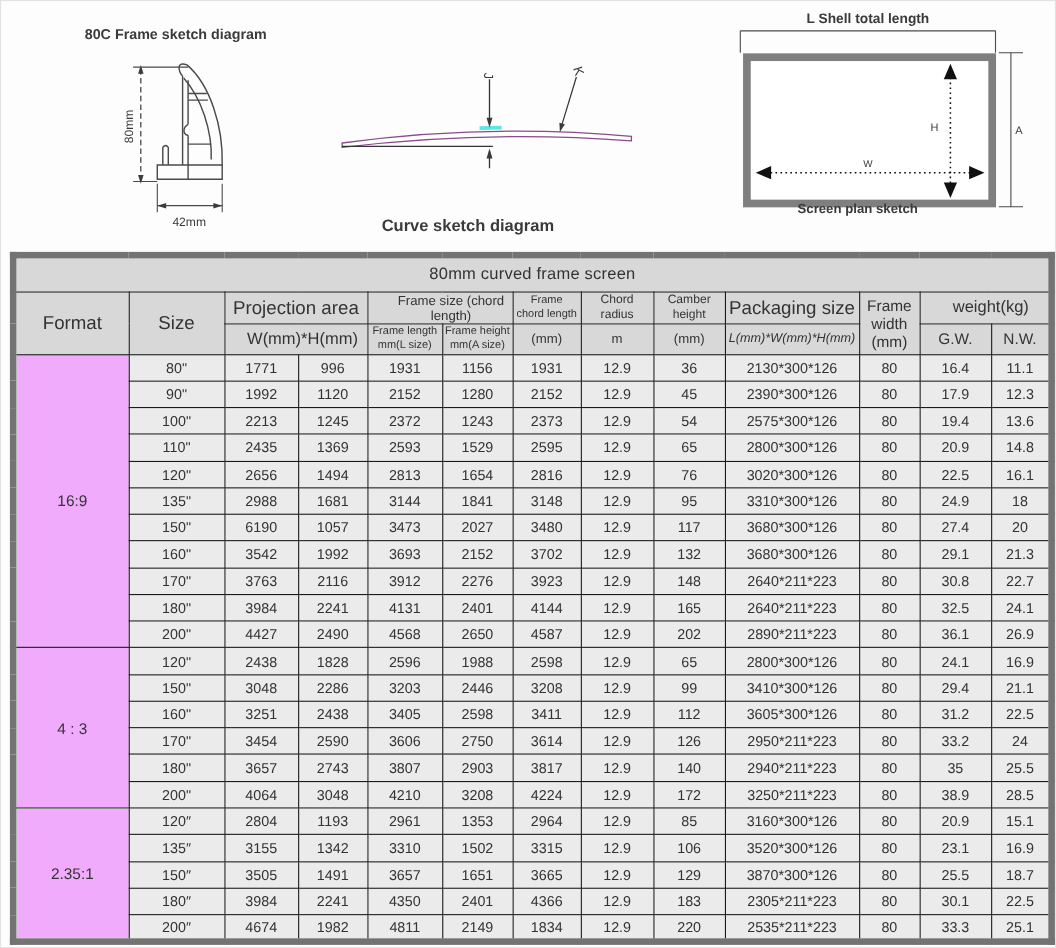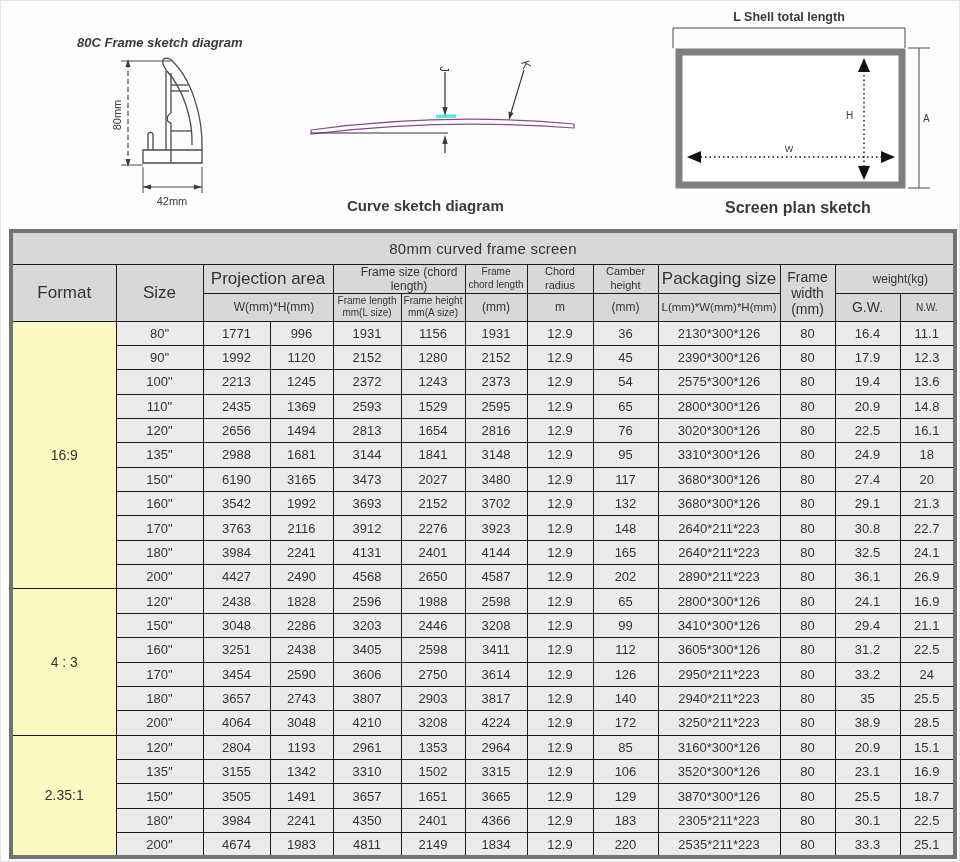--- a/index.html
+++ b/index.html
@@ -1,48 +1,48 @@
 <!DOCTYPE html>
 <html><head>
 <meta charset="utf-8">
 <style>
   * { margin:0; padding:0; box-sizing:border-box; }
   html,body { width:960px; height:862px; background:#fdfdfd; font-family:"Liberation Sans","DejaVu Sans",sans-serif; color:#333; overflow:hidden; }
   body { position:relative; border:1px solid #e3e3e3; }
 
   
   .diagram-title { position:absolute; color:#3a3a3a; white-space:nowrap; }
-  #frame-title  { left:76px;  top:34px;  font-size:13px; font-weight:600;font-style:italic; }
+  #frame-title  { left:76px;  top:22px;  font-size:13px; font-weight:600; }
   #curve-title  { left:346px; top:196px; font-size:15px; font-weight:700; }
-  #plan-title   { left:724px; top:198px; font-size:16px; font-weight:700; }
+  #plan-title   { left:724px; top:182px; font-size:12px; font-weight:700; }
   svg { position:absolute; }
   #frame-svg { left:70px;  top:52px;  }
   #curve-svg { left:295px; top:55px;  }
   #plan-svg  { left:655px; top:3px;   }
   .sk { stroke:#4a4a4a; fill:none; stroke-width:1.3; }
   .skt { fill:#3a3a3a; }
 
   
   #spec-table { position:absolute; left:8px; top:228px; width:944px; height:630px;
                 border-collapse:collapse; table-layout:fixed; }
   #spec-table td, #spec-table th { border:1px solid #1a1a1a; text-align:center; vertical-align:middle;
                 font-weight:400; color:#333; overflow:hidden; }
-  #spec-table { border:4px solid #737373; }
+  #spec-table { border:6px solid #737373; }
   .title-row td { background:#d8d8d8; font-size:15px; height:33px; letter-spacing:.2px; }
   thead th { background:#d8d8d8; }
   tbody td { background:#ebebeb; font-size:13px; height:24px; }
   .h-big   { font-size:17px; }
-  .h-mid   { font-size:12px;padding-left:12px; }
+  .h-mid   { font-size:15px;padding-left:12px; }
   .h-fs    { font-size:12px;padding-left:20px; }
   .h-sm    { font-size:10px; line-height:1.25; }
   .h-sm2   { font-size:11px; line-height:1.2; }
   .h-unit  { font-size:12px; }
-  .h-pack  { font-size:11.5px; }
+  .h-pack  { font-size:11.5px;font-style:italic; }
   .pre { white-space:pre-line;margin-top:22px; }
-  td.fmt  { background:#fef9c3; font-size:14px; }
+  td.fmt  { background:#f0abfc; font-size:14px; }
   td.size { font-size:13px; }
   .group-start td { border-top:2px solid #111; }
   .r1 { height:26px; }
   .r2 { height:28px; }
 </style>
 </head>
 <body>
 
 <div class="diagram-title" id="frame-title">80C Frame sketch diagram</div>
 
@@ -163,21 +163,21 @@
       <th colspan="2" class="h-mid">W(mm)*H(mm)</th>
       <th class="h-sm pre">Frame length
 mm(L size)</th>
       <th class="h-sm pre">Frame height
 mm(A size)</th>
       <th class="h-unit">(mm)</th>
       <th class="h-unit">m</th>
       <th class="h-unit">(mm)</th>
       <th class="h-pack">L(mm)*W(mm)*H(mm)</th>
       <th style="font-size:14px;">G.W.</th>
-      <th style="font-size:10px;">N.W.</th>
+      <th style="font-size:14px;">N.W.</th>
     </tr>
   </thead>
   <tbody>
       <tr>
         <td rowspan="11" class="fmt">16:9</td>
         <td class="size">80"</td>
         <td class="num">1771</td>
         <td class="num">996</td>
         <td class="num">1931</td>
         <td class="num">1156</td>
@@ -255,21 +255,21 @@
         <td class="num">12.9</td>
         <td class="num">95</td>
         <td class="num">3310*300*126</td>
         <td class="num">80</td>
         <td class="num">24.9</td>
         <td class="num">18</td>
       </tr>
       <tr>
         <td class="size">150"</td>
         <td class="num">6190</td>
-        <td class="num">3165</td>
+        <td class="num">1057</td>
         <td class="num">3473</td>
         <td class="num">2027</td>
         <td class="num">3480</td>
         <td class="num">12.9</td>
         <td class="num">117</td>
         <td class="num">3680*300*126</td>
         <td class="num">80</td>
         <td class="num">27.4</td>
         <td class="num">20</td>
       </tr>
@@ -467,21 +467,21 @@
         <td class="num">12.9</td>
         <td class="num">183</td>
         <td class="num">2305*211*223</td>
         <td class="num">80</td>
         <td class="num">30.1</td>
         <td class="num">22.5</td>
       </tr>
       <tr>
         <td class="size">200″</td>
         <td class="num">4674</td>
-        <td class="num">1983</td>
+        <td class="num">1982</td>
         <td class="num">4811</td>
         <td class="num">2149</td>
         <td class="num">1834</td>
         <td class="num">12.9</td>
         <td class="num">220</td>
         <td class="num">2535*211*223</td>
         <td class="num">80</td>
         <td class="num">33.3</td>
         <td class="num">25.1</td>
       </tr>

